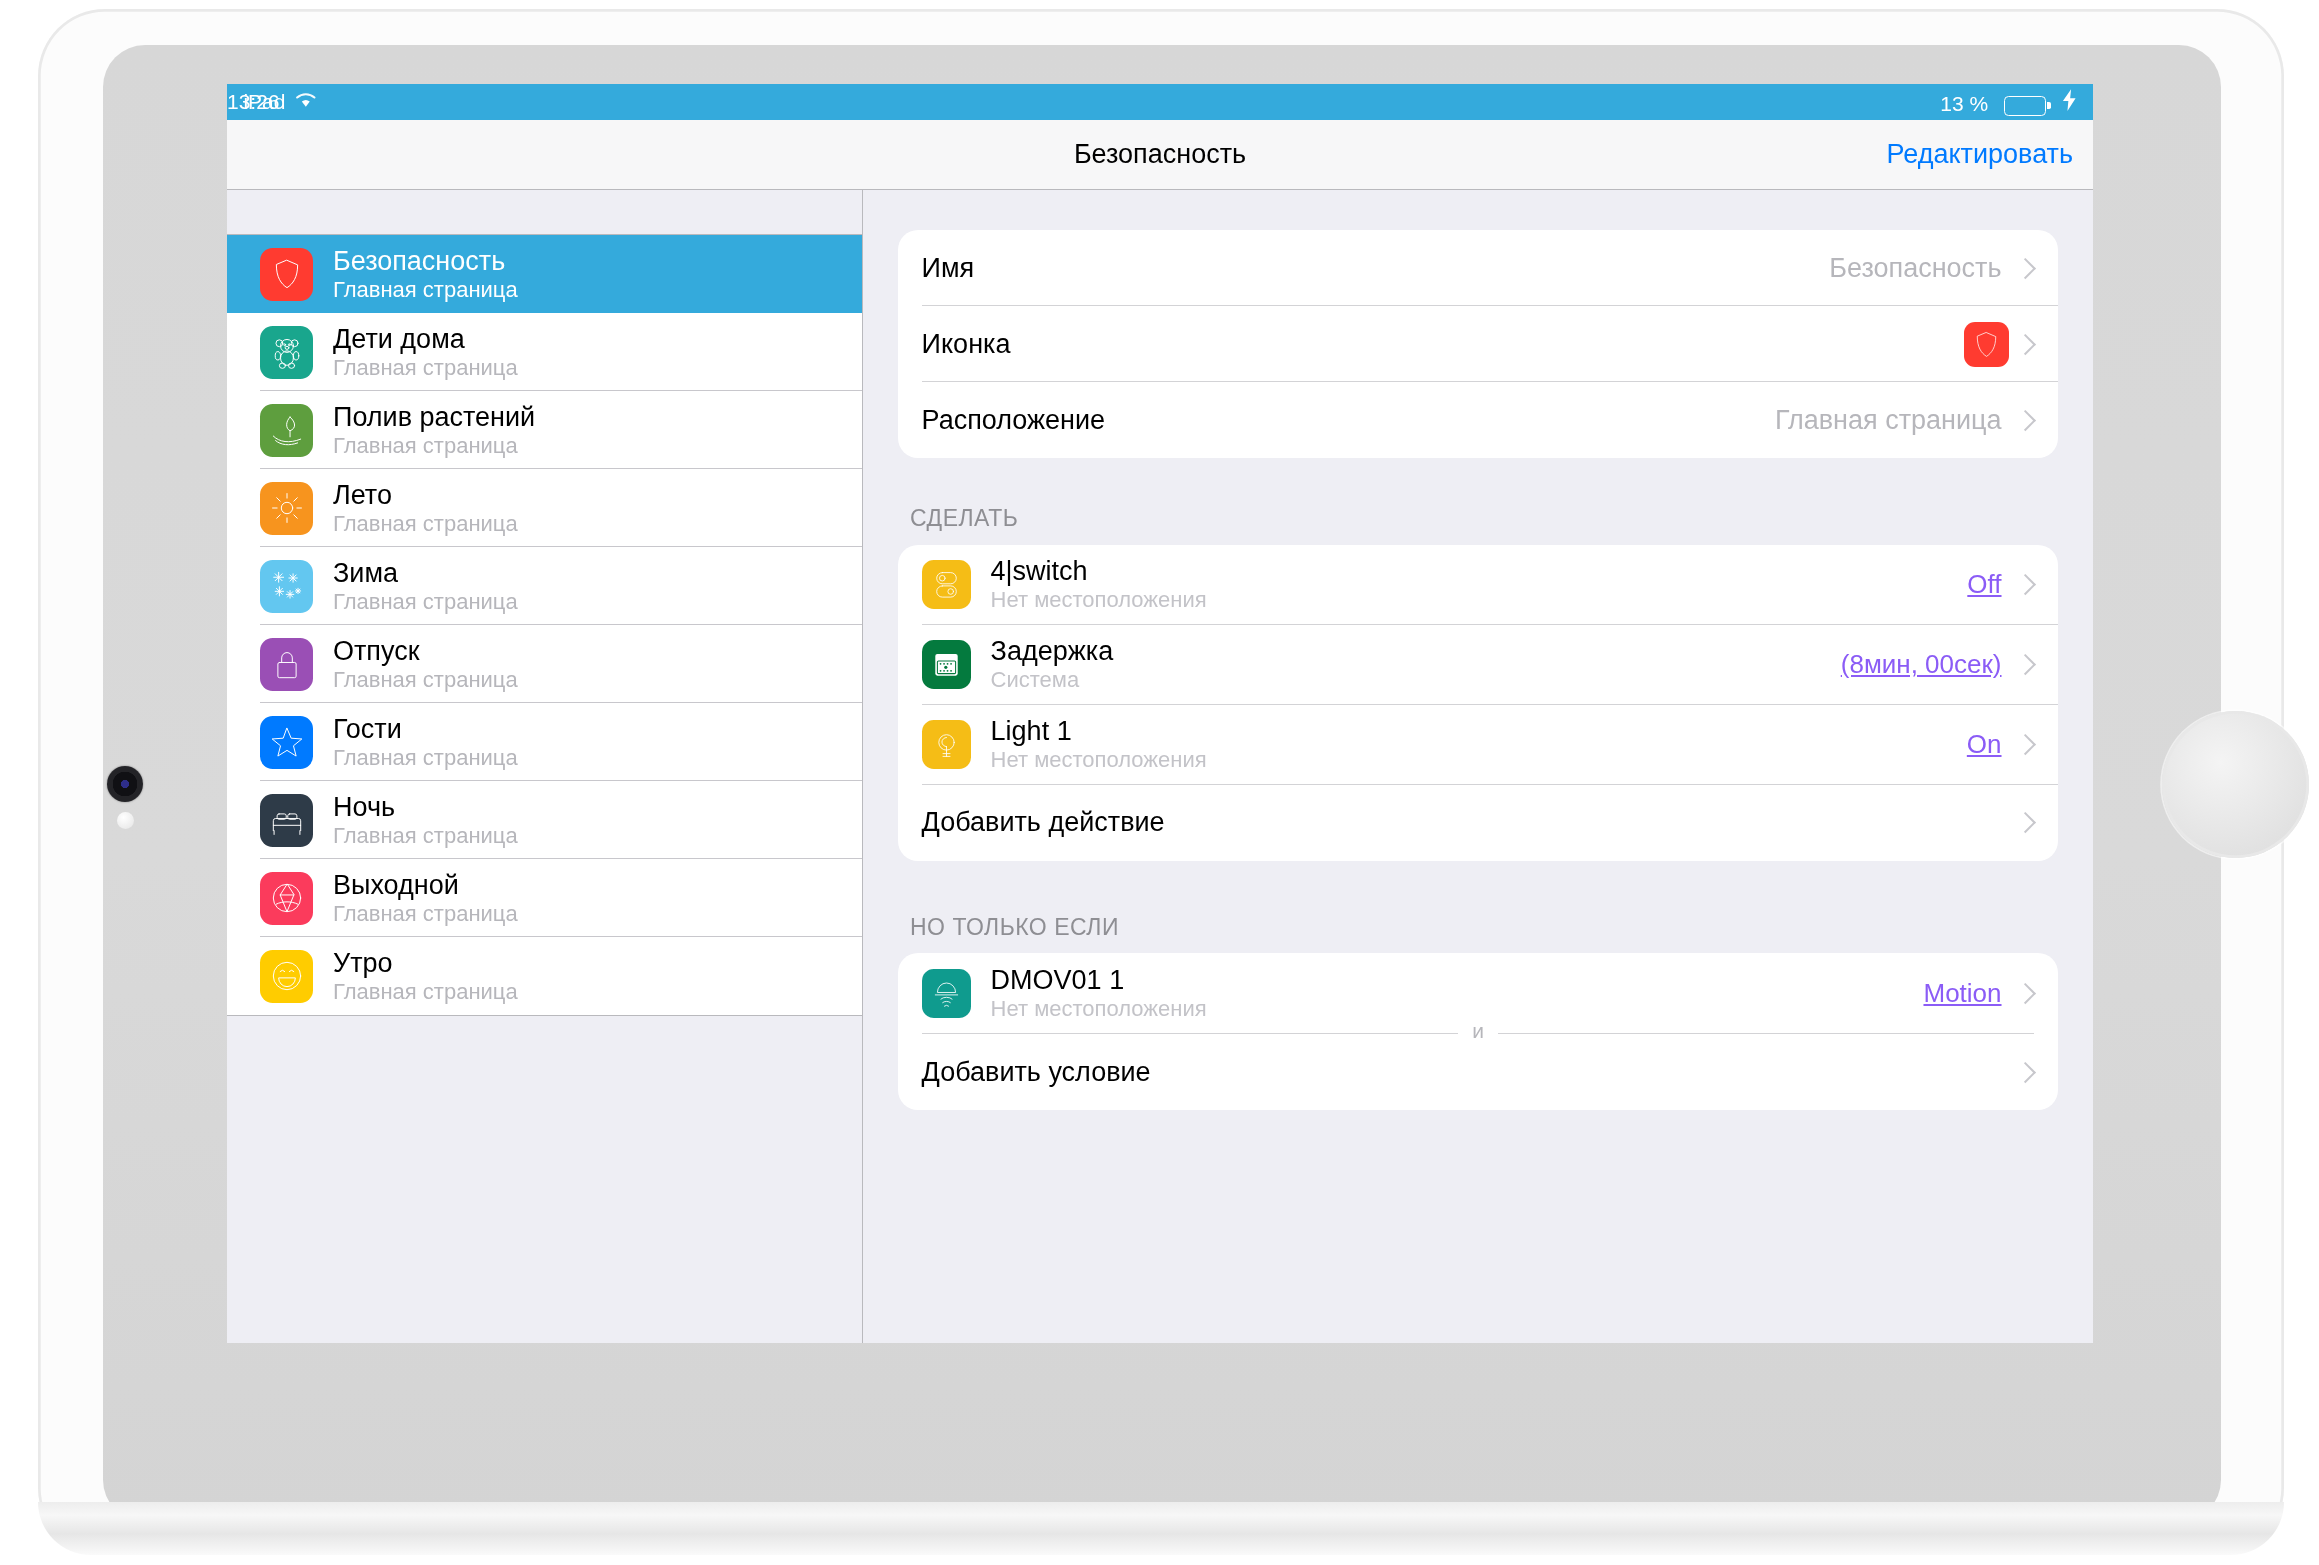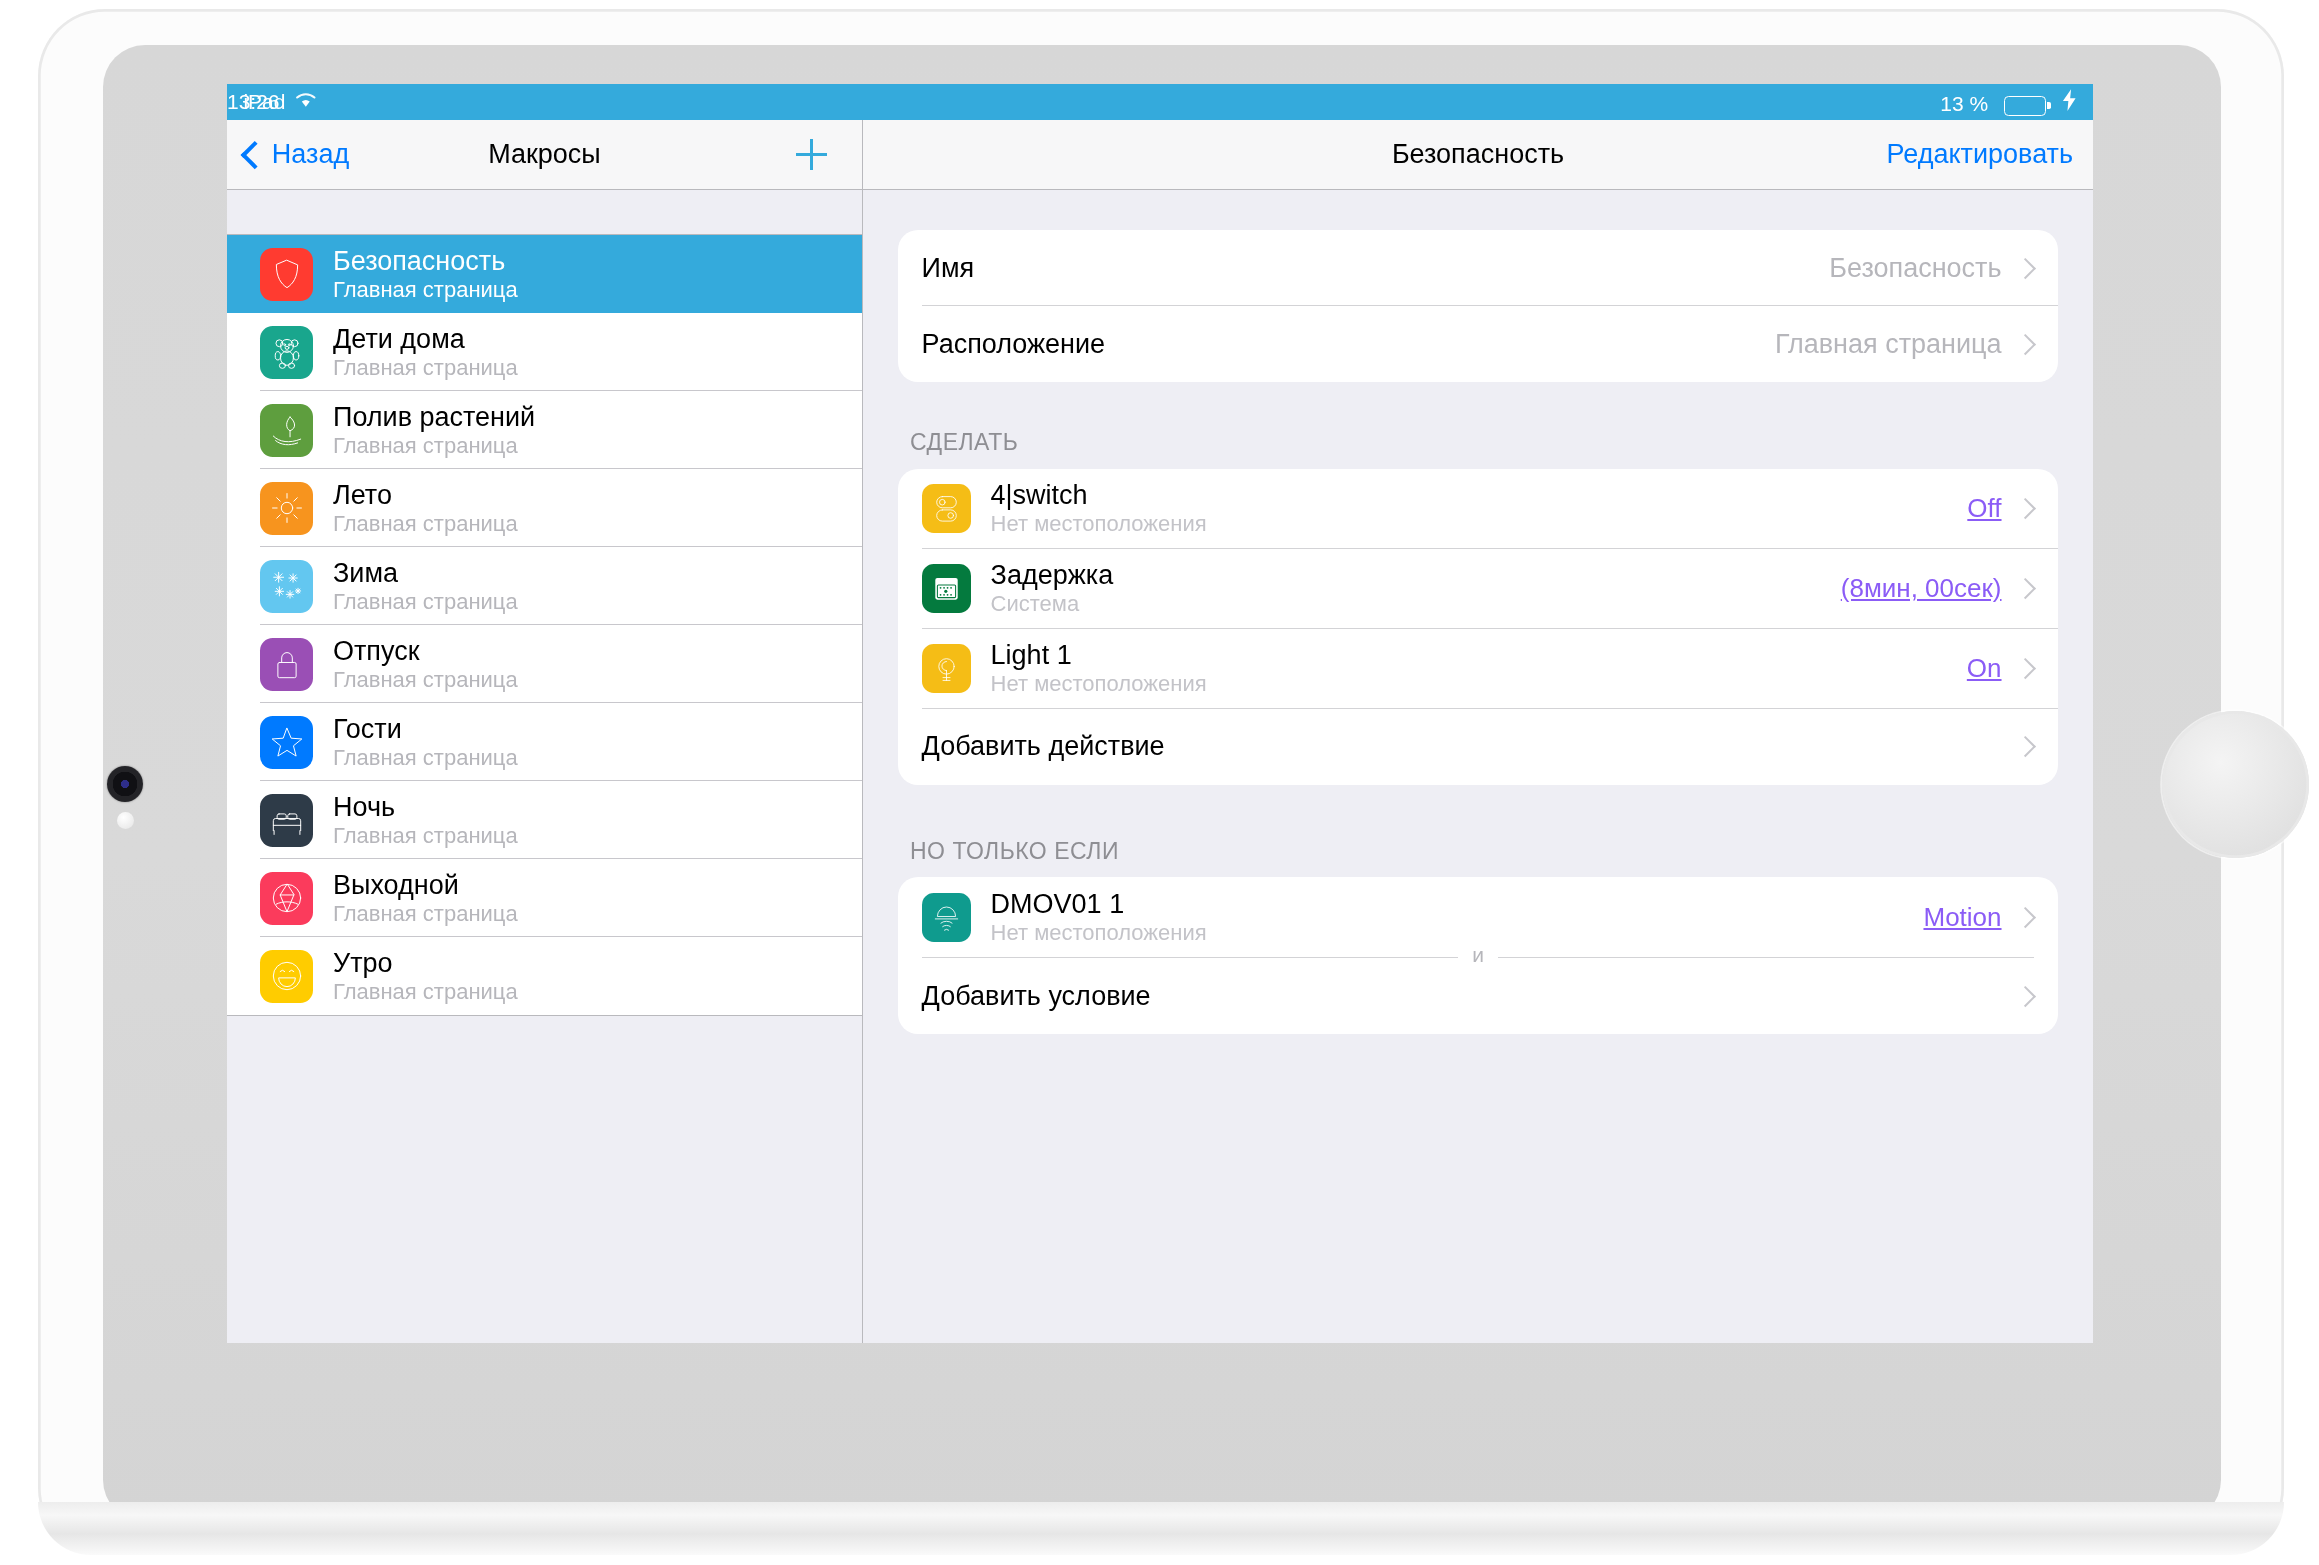--- a/index.html
+++ b/index.html
@@ -131,30 +131,20 @@
       </span>
       <span>
         <svg width="14.5" height="22" viewBox="0 0 16 24">
             <path d="M10 0 L1 13 H7 L6 24 L15 10 H9 Z" fill="#ffffff"></path>
           </svg>
       </span>
     </div>
   </div>
 
   <div id="nav-row">
-    <div id="nav-left">
-      <div id="back-button">
-        <span class="chev-back"></span>
-        <span>Назад</span>
-      </div>
-      <div class="nav-title">Макросы</div>
-      <div id="add-button">
-        <span class="plus-glyph"></span>
-      </div>
-    </div>
     <div id="nav-right">
       <div class="nav-title">Безопасность</div>
       <div id="edit-button">
         <span>Редактировать</span>
       </div>
     </div>
   </div>
 
   <div id="content">
     <div id="sidebar">
@@ -303,20 +293,29 @@
         </div>
     </div>
 
     <div id="detail">
       <div class="sec-gap-top"></div>
 
       <div class="card" id="settings-card">
           <div class="row">
             <span class="row-label">Имя</span>
             <span class="row-value">Безопасность</span>
+            <span class="chev"></span>
+          </div>
+          <div class="row">
+            <span class="row-label">Иконка</span>
+            <span class="icon-swatch" style="background:#ff3b30">
+              <svg width="33" height="33" viewBox="0 0 100 100">
+                <path d="M50 14 L78 26 C78 58 66 76 50 86 C34 76 22 58 22 26 Z" stroke="#fff" fill="none" stroke-width="2.25" stroke-linecap="round" stroke-linejoin="round"></path>
+              </svg>
+            </span>
             <span class="chev"></span>
           </div>
           <div class="row">
             <span class="row-label">Расположение</span>
             <span class="row-value">Главная страница</span>
             <span class="chev"></span>
           </div>
         </div>
 
       <div style="height:47px"></div>

